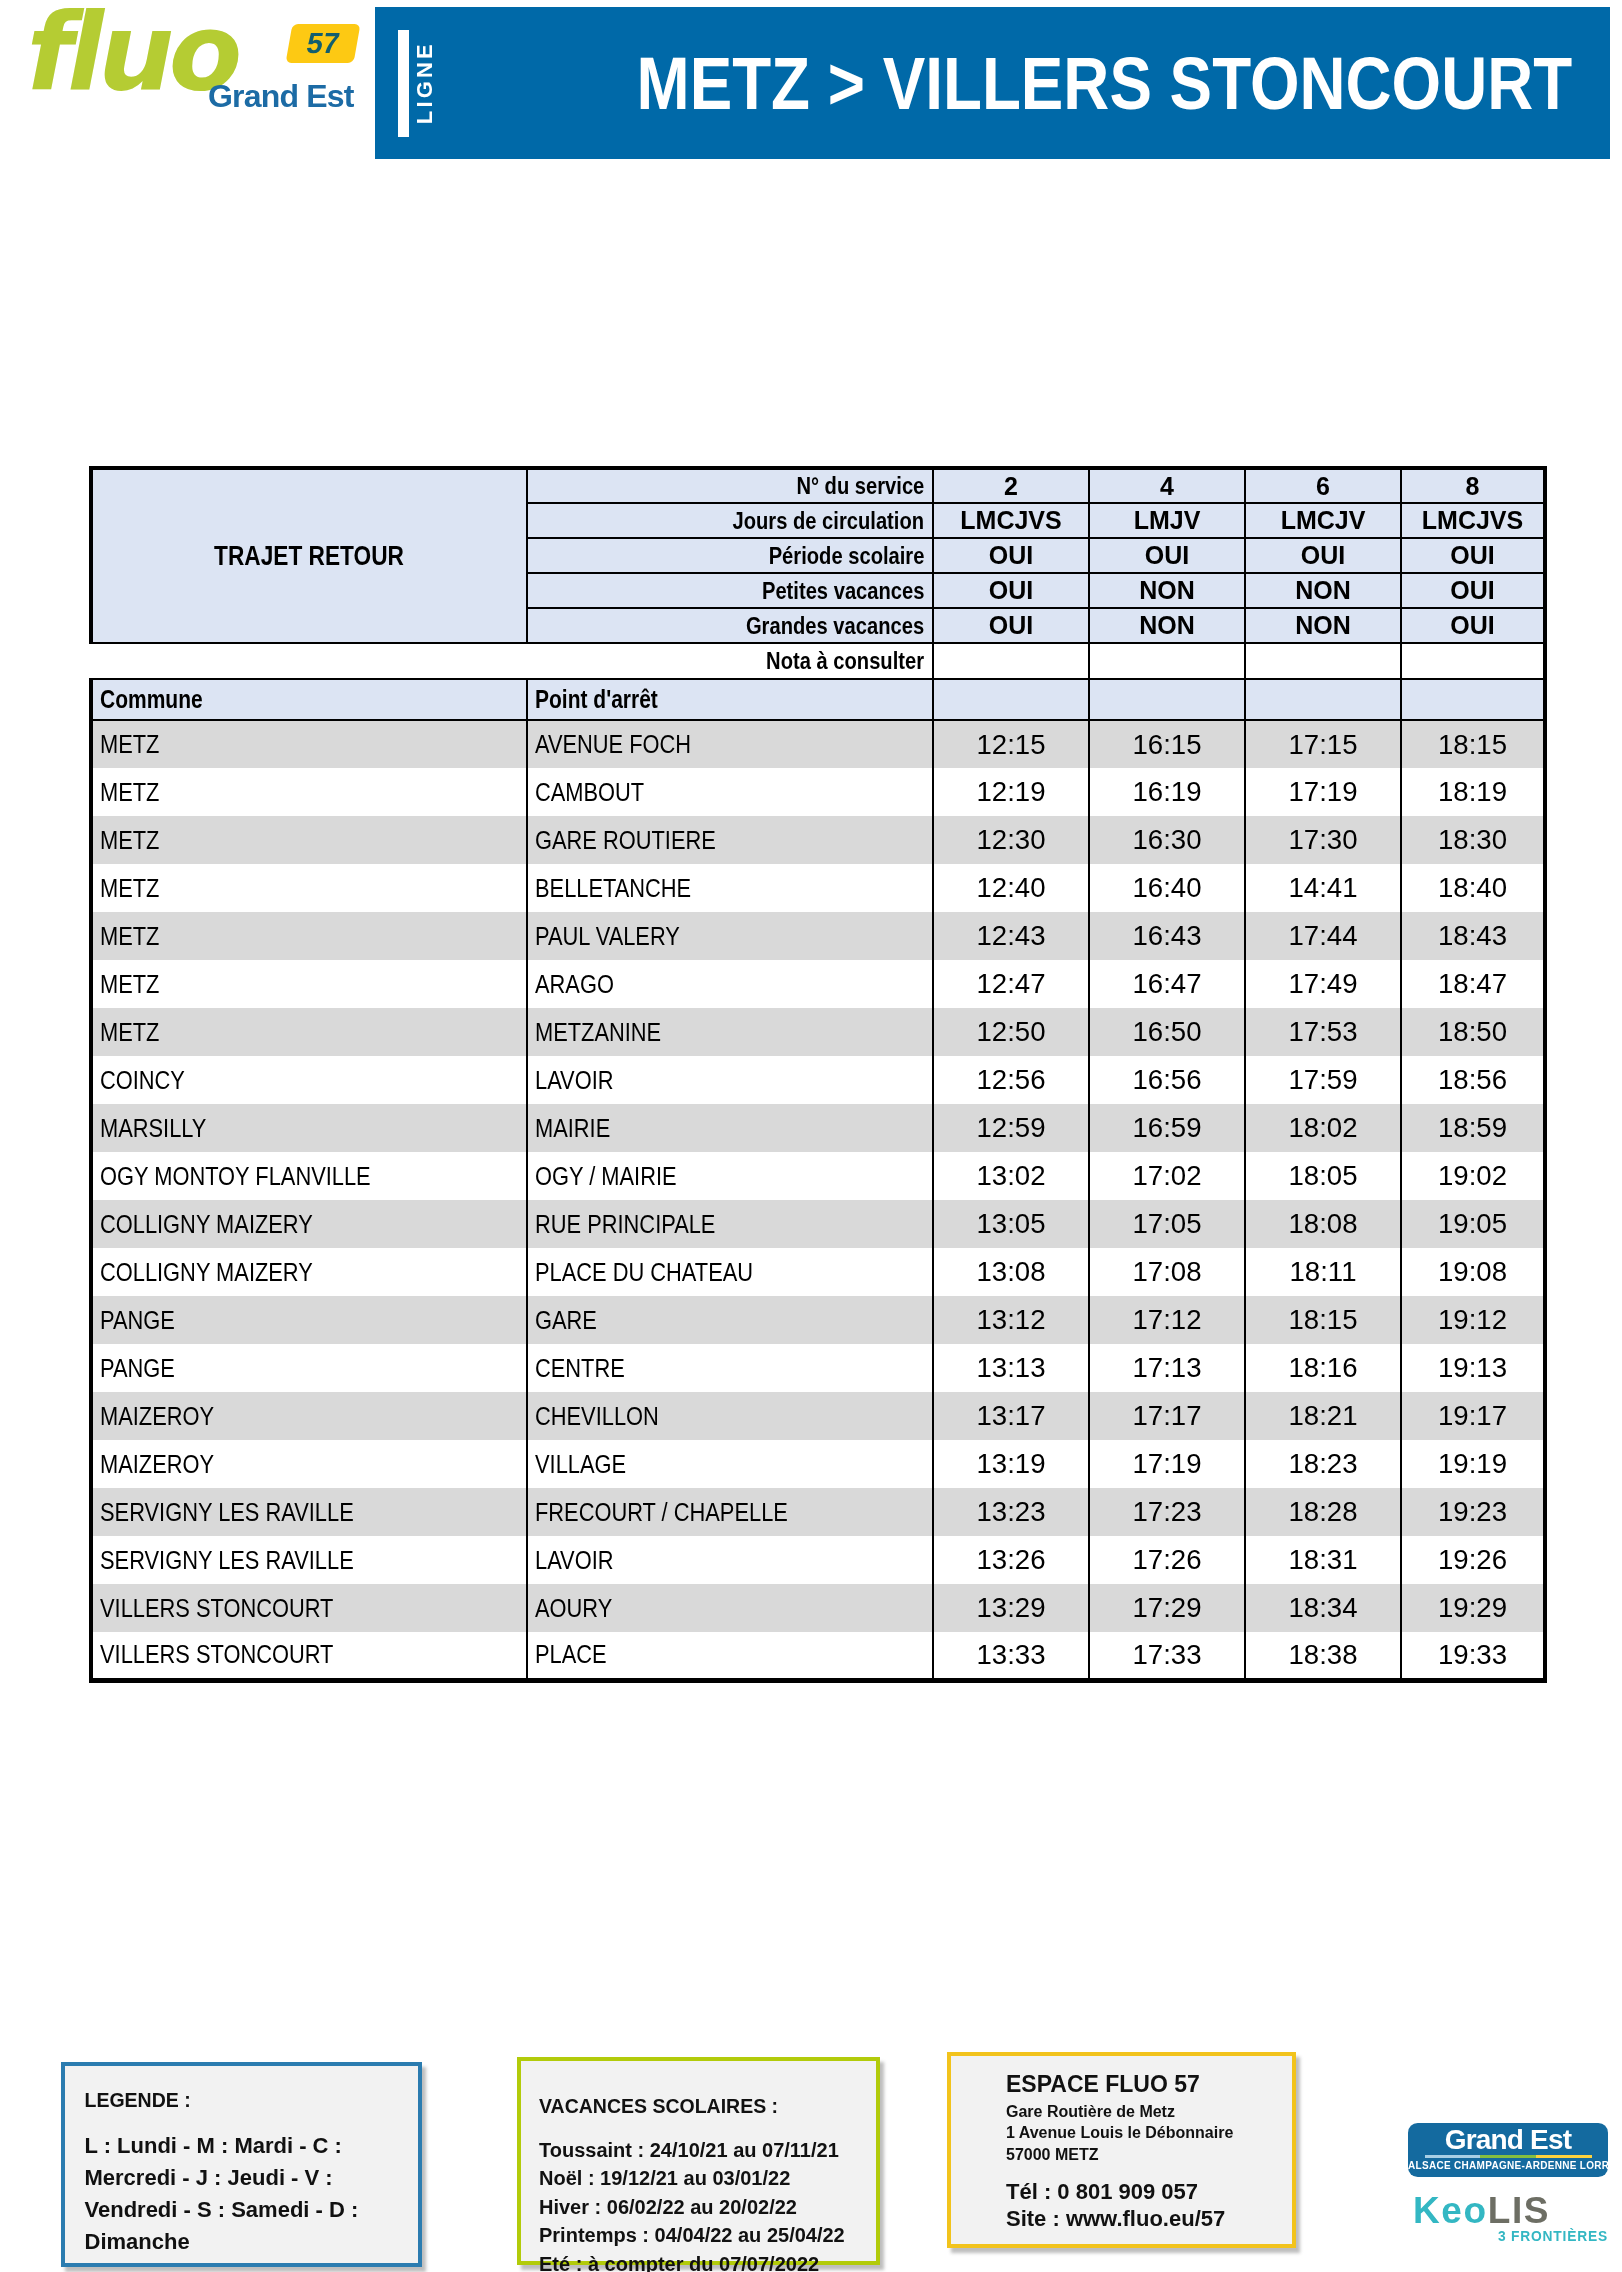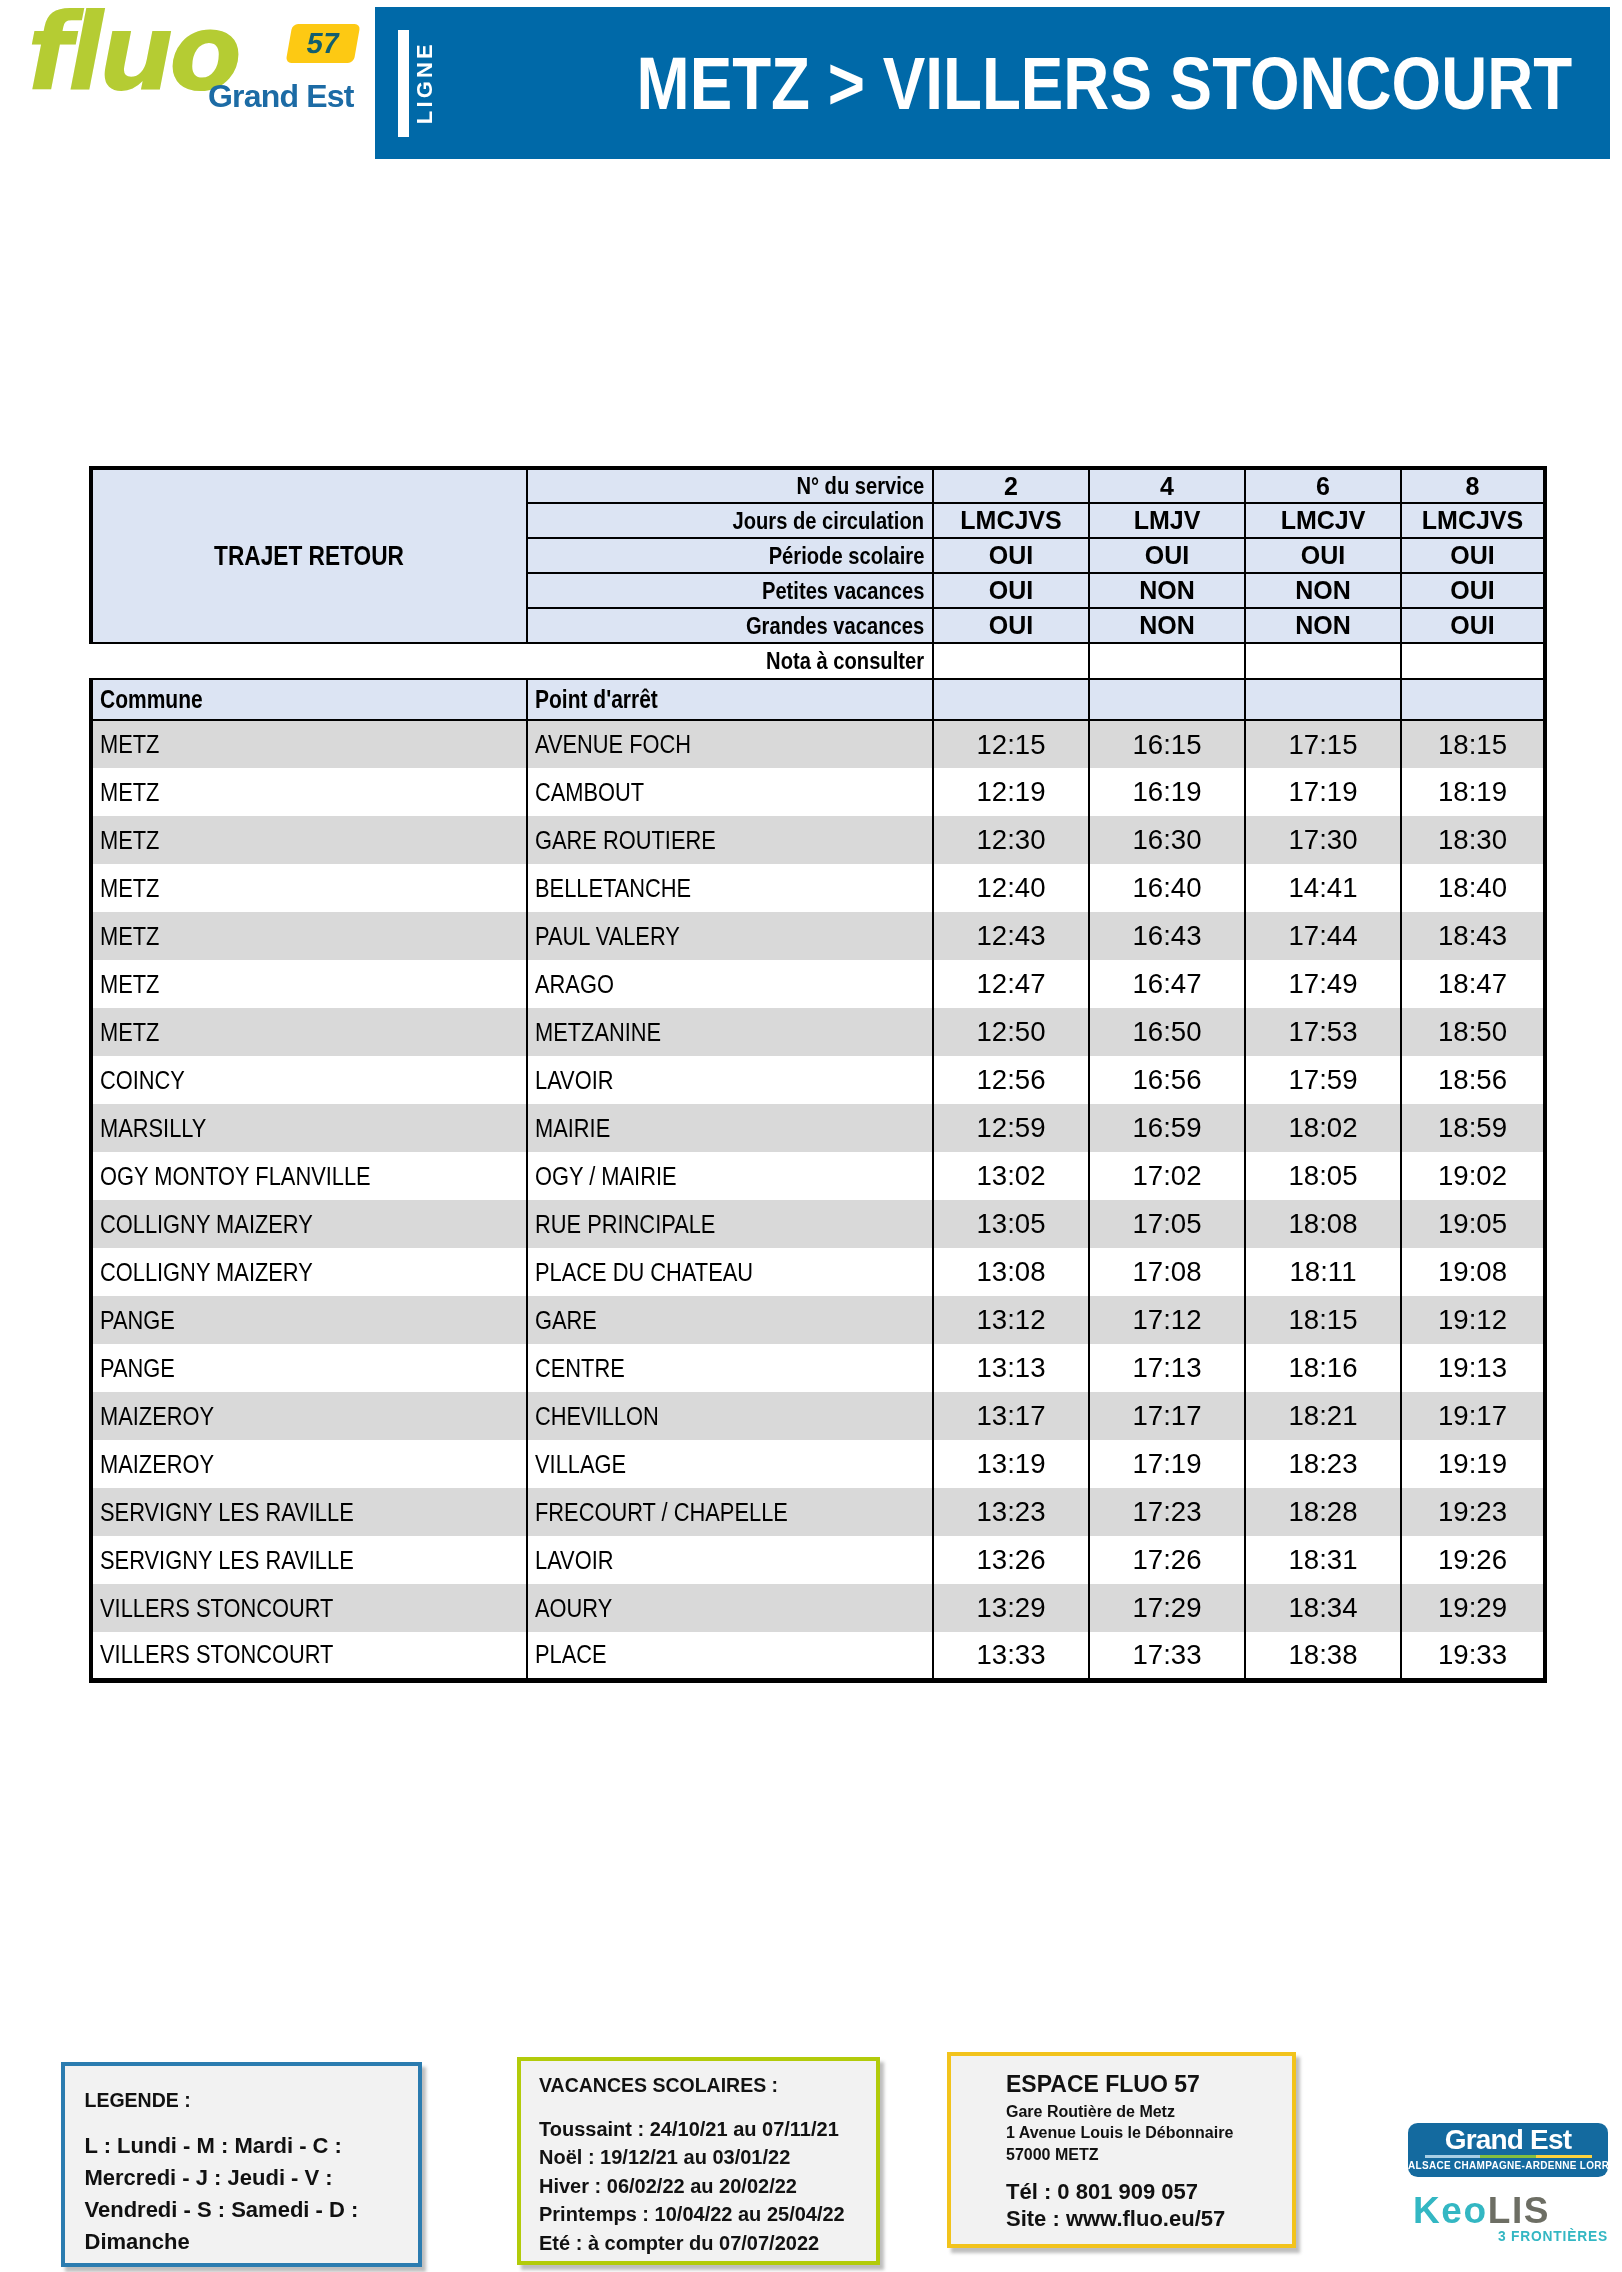--- a/index.html
+++ b/index.html
@@ -48,21 +48,21 @@
   .tt .edge-r { border-right:4px solid #000; }
   .tt thead tr.r1 td { border-top:4px solid #000; }
   .tt tbody tr:last-child td { border-bottom:5.7px solid #000; }
   .nw  { display:inline-block; transform:scaleX(.84); transform-origin:0 50%; white-space:nowrap; }
   .nwr { display:inline-block; transform:scaleX(.84); transform-origin:100% 50%; white-space:nowrap; }
   .nwc2 { display:inline-block; transform:scaleX(.84); transform-origin:50% 50%; white-space:nowrap; }
 
   
   .fbox { position:absolute; background:#f2f2f2; box-shadow:4px 4.9px 3.2px rgba(110,110,110,.45); color:#111; }
   .legend-box   { left:61px;   top:2062px; width:361px; height:205px; border:4px solid #2b7cb0; padding:23px 19.5px; }
-  .vacances-box { left:517px;  top:2057px; width:363px; height:208px; border:4px solid #b2cb0a; padding:13px 18px; }
+  .vacances-box { left:517px;  top:2057px; width:363px; height:208px; border:4px solid #b2cb0a; padding:34px 18px; }
   .espace-box   { left:947px; top:2052px; width:349px; height:196px; border:4px solid #f2c31c; padding:14.6px 8px 8px 55px; }
   .fbox h3 { font-size:19.5px; font-weight:bold; margin-bottom:18px; }
   .legend-body { font-size:22px; font-weight:bold; line-height:1.45; }
   .vac-line { font-size:20px; font-weight:bold; line-height:1.42; }
   .espace-title { font-size:23px; font-weight:bold; margin-bottom:3.2px; }
   .espace-addr { font-size:16px; font-weight:bold; line-height:1.35; }
   .espace-tel { font-size:22px; font-weight:bold; margin-top:13px; }
   .espace-site { font-size:22px; font-weight:bold; margin-top:1.6px; color:#111; text-decoration:none; display:block; }
 
   
@@ -329,21 +329,21 @@
   <div class="fbox legend-box">
     <h3>LEGENDE :</h3>
     <div class="legend-body">L : Lundi  -  M : Mardi  -  C : Mercredi  -  J : Jeudi  -  V : Vendredi  -  S : Samedi  -  D : Dimanche</div>
   </div>
 
   <div class="fbox vacances-box">
     <h3>VACANCES SCOLAIRES :</h3>
     <div class="vac-line">Toussaint : 24/10/21 au 07/11/21</div>
     <div class="vac-line">Noël : 19/12/21 au 03/01/22</div>
     <div class="vac-line">Hiver : 06/02/22 au 20/02/22</div>
-    <div class="vac-line">Printemps : 10/04/22 au 25/04/22</div>
+    <div class="vac-line">Printemps : 04/04/22 au 25/04/22</div>
     <div class="vac-line">Eté : à compter du 07/07/2022</div>
   </div>
 
   <div class="fbox espace-box">
     <div class="espace-title">ESPACE FLUO 57</div>
     <div class="espace-addr">Gare Routière de Metz</div>
     <div class="espace-addr">1 Avenue Louis le Débonnaire</div>
     <div class="espace-addr">57000 METZ</div>
     <div class="espace-tel">Tél : 0 801 909 057</div>
     <a class="espace-site" href="#">Site : www.fluo.eu/57</a>

